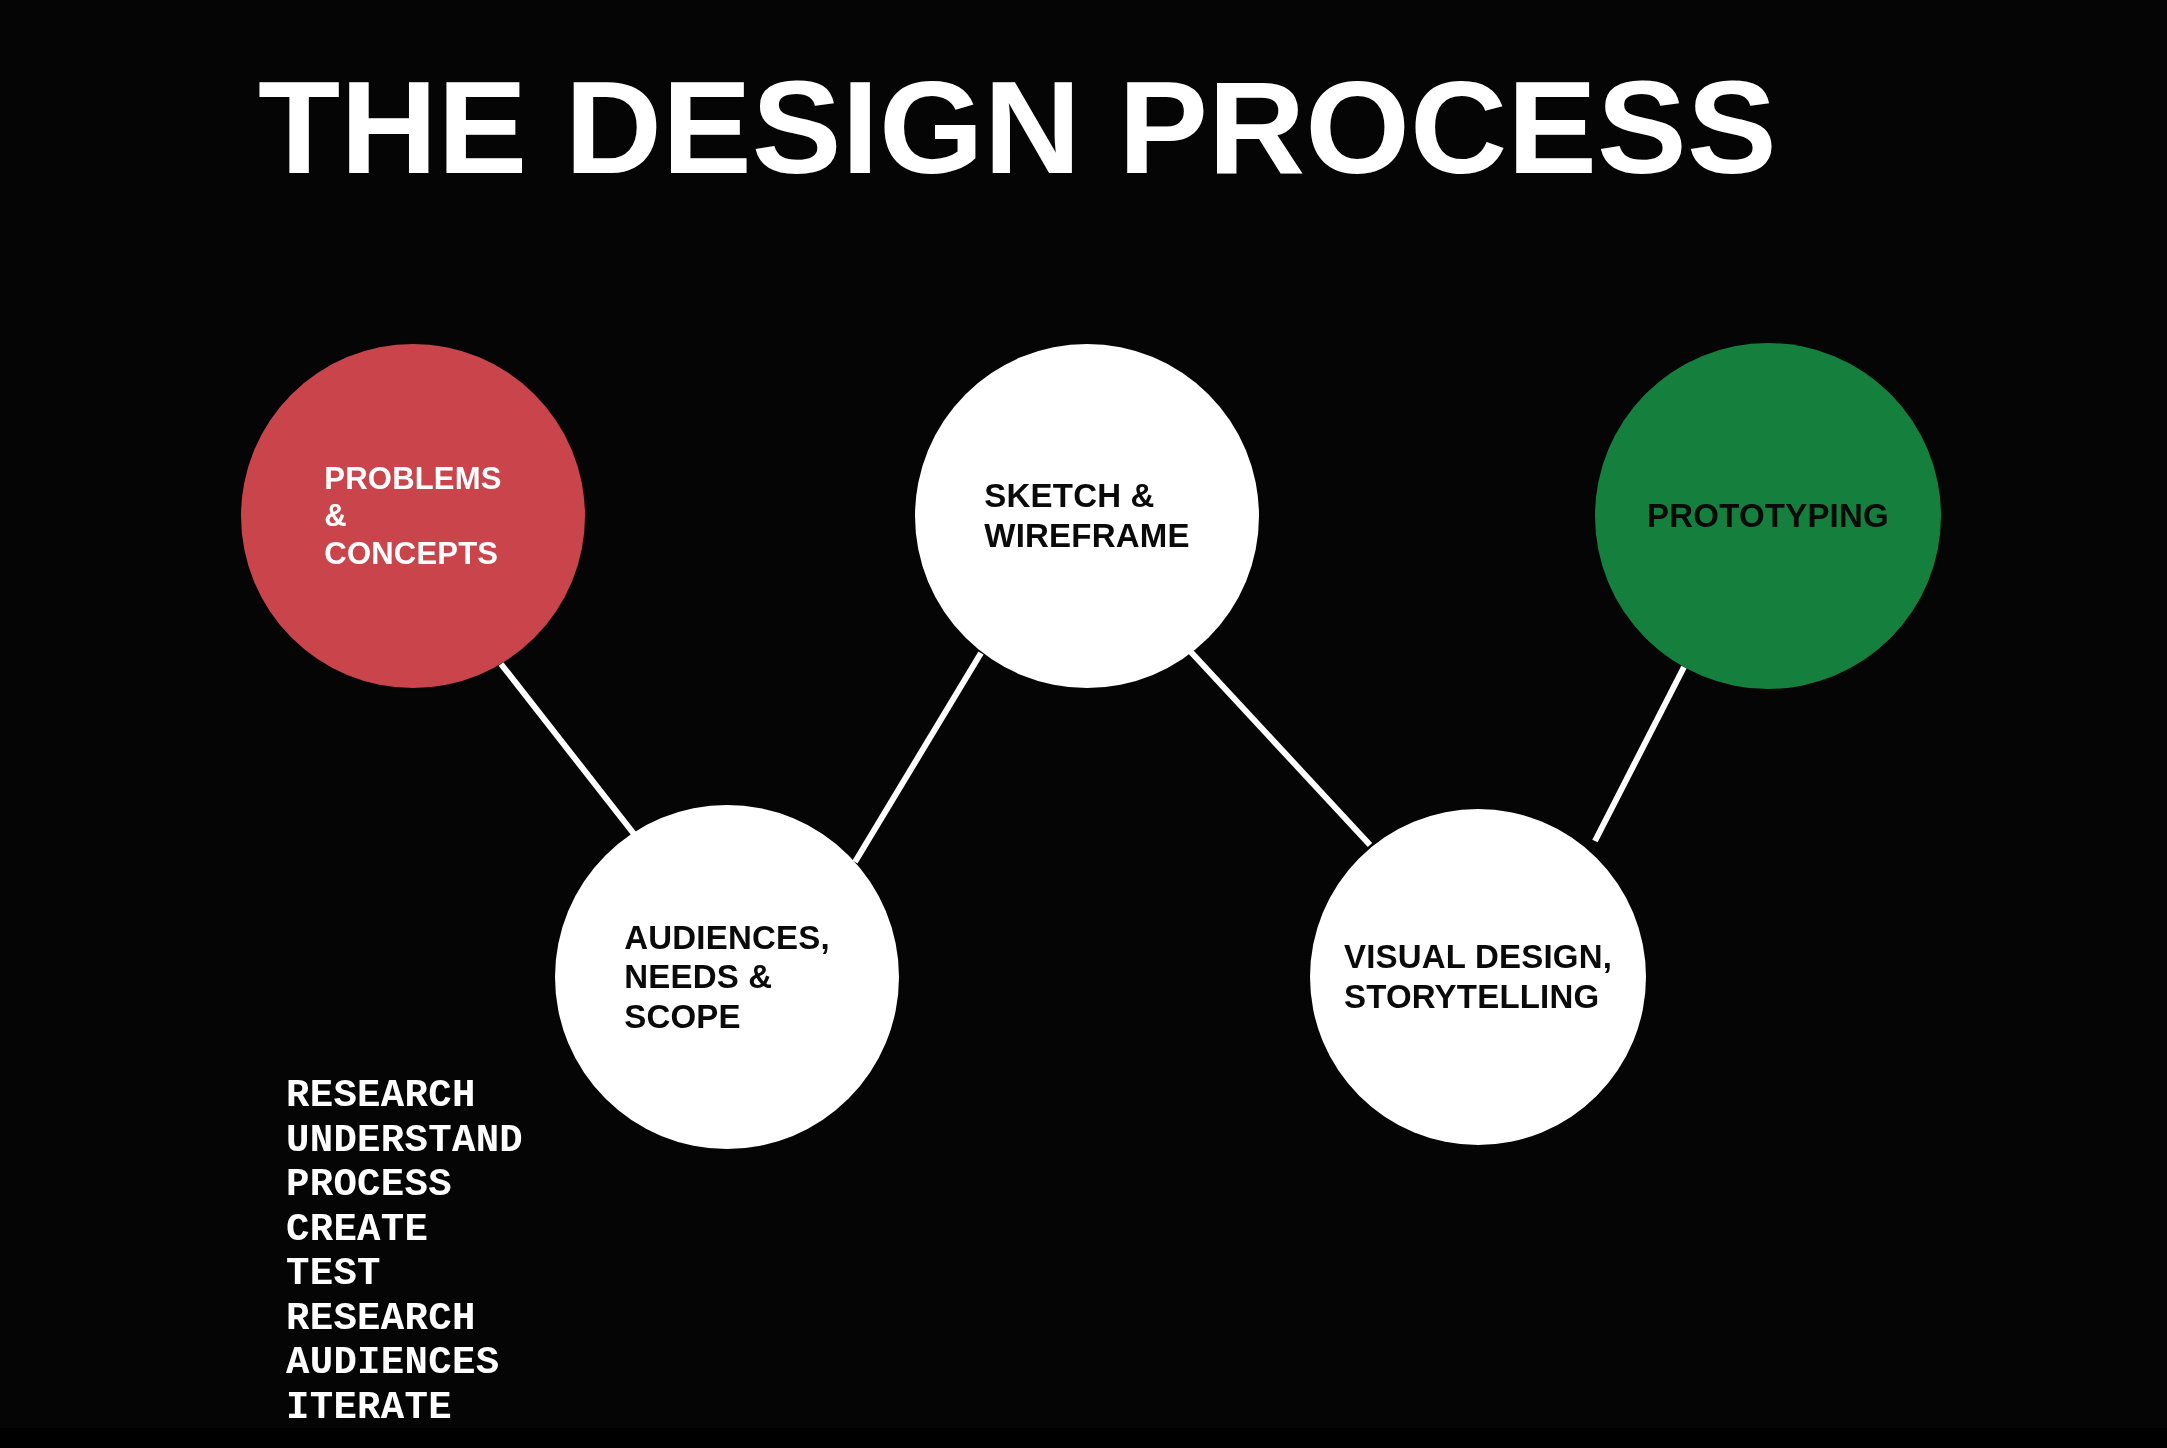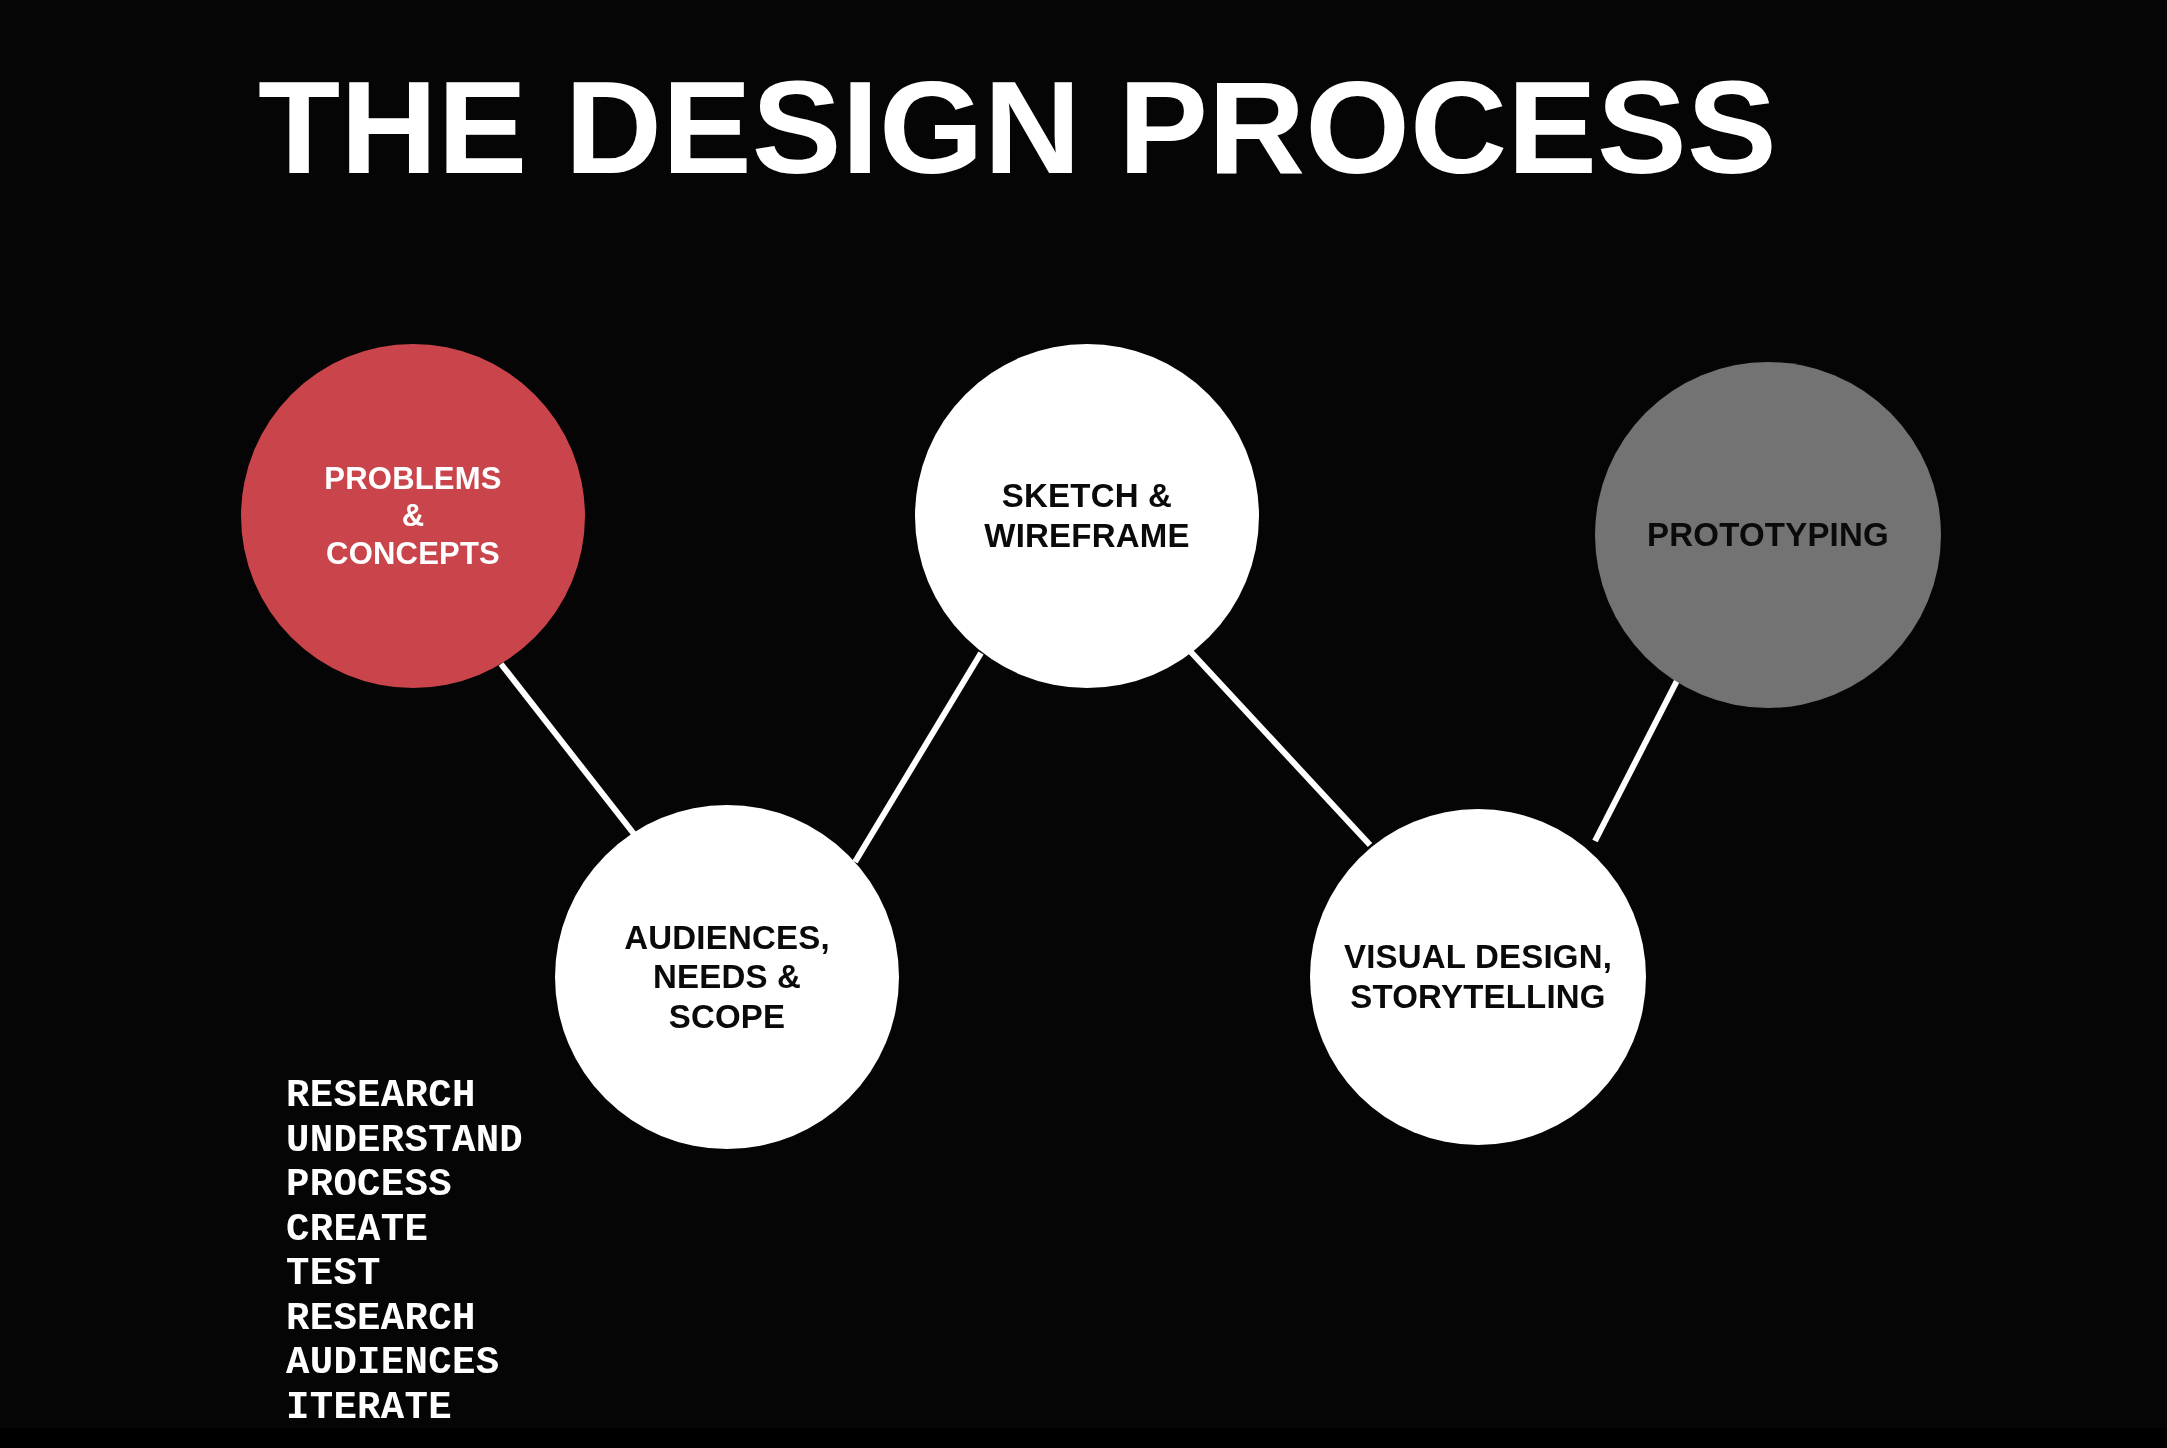--- a/index.html
+++ b/index.html
@@ -37,21 +37,21 @@
     top: 0;
     width: 2167px;
     height: 1448px;
   }
   .node {
     position: absolute;
     border-radius: 50%;
     display: flex;
     align-items: center;
     justify-content: center;
-    text-align: center;
+    text-align: left;
     box-sizing: border-box;
   }
   .node-label {
     font-family: "Liberation Sans", sans-serif;
     font-weight: bold;
     line-height: 1.20;
     white-space: pre-line;
     letter-spacing: 0.2px;
   }
   .node.white {
@@ -105,21 +105,21 @@
 SCOPE</div>
       </div>
       <div class="node white" style="left: 915px; top: 344px; width: 344px; height: 344px; background: rgb(255, 255, 255);">
         <div class="node-label" style="font-size: 33px; color: rgb(10, 10, 10);">SKETCH &amp;
 WIREFRAME</div>
       </div>
       <div class="node white" style="left: 1310px; top: 809px; width: 336px; height: 336px; background: rgb(255, 255, 255);">
         <div class="node-label" style="font-size: 33px; color: rgb(10, 10, 10);">VISUAL DESIGN,
 STORYTELLING</div>
       </div>
-      <div class="node white" style="left: 1595px; top: 362px; width: 346px; height: 346px; background: #737373;">
+      <div class="node white" style="left: 1595px; top: 343px; width: 346px; height: 346px; background: #15803d;">
         <div class="node-label" style="font-size: 33px; color: rgb(10, 10, 10);">PROTOTYPING</div>
       </div>
     </div>
 
   <div id="steps-list">
       <span class="step-item">RESEARCH</span>
       <span class="step-item">UNDERSTAND</span>
       <span class="step-item">PROCESS</span>
       <span class="step-item">CREATE</span>
       <span class="step-item">TEST</span>

